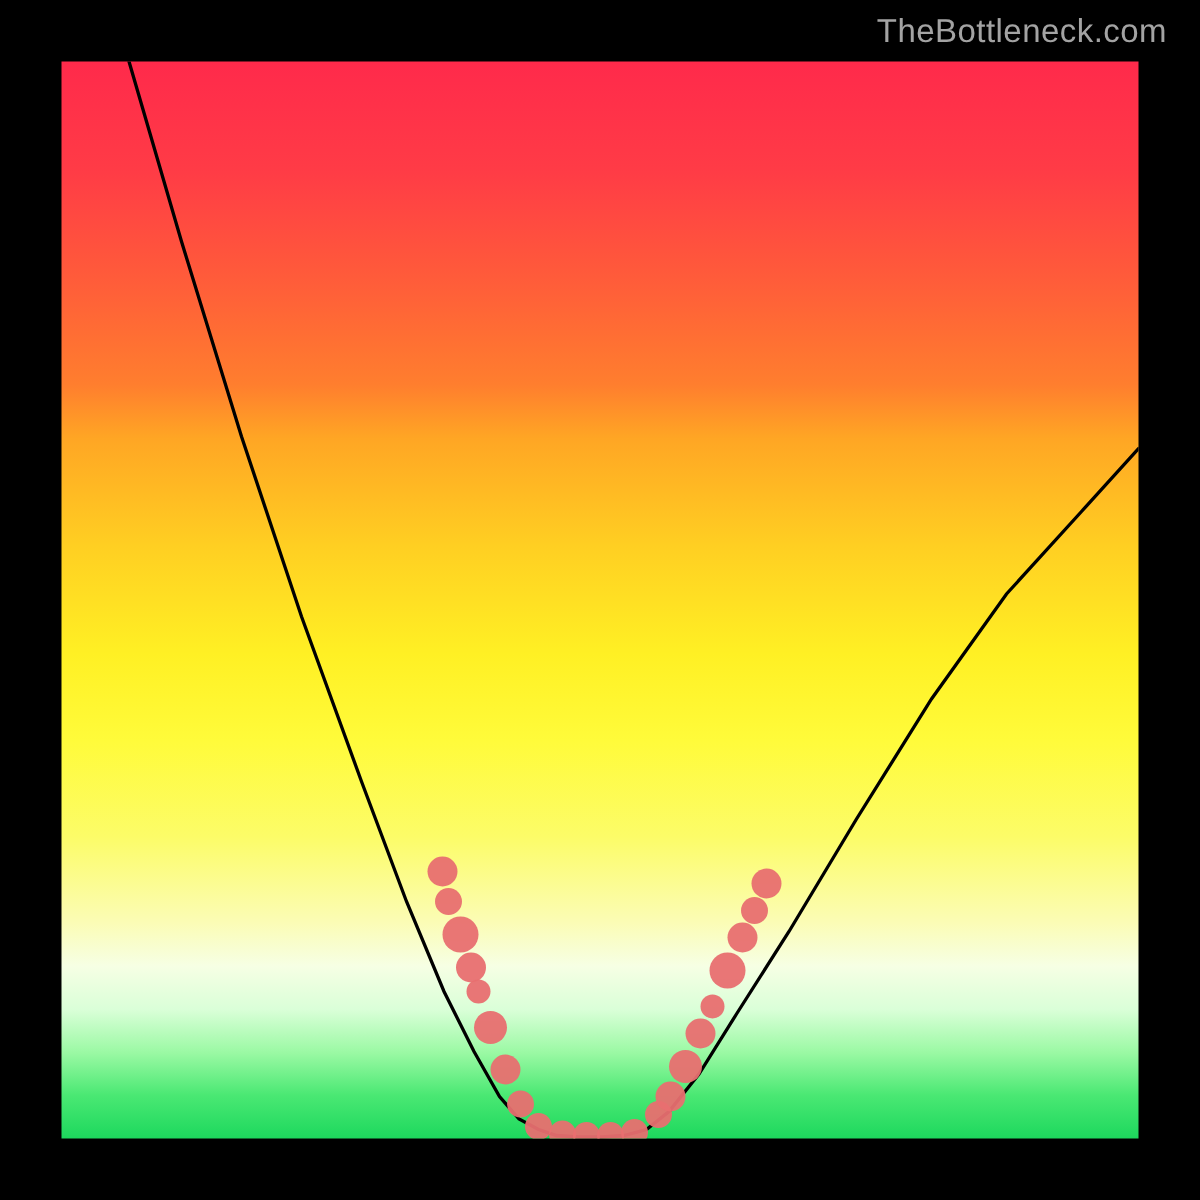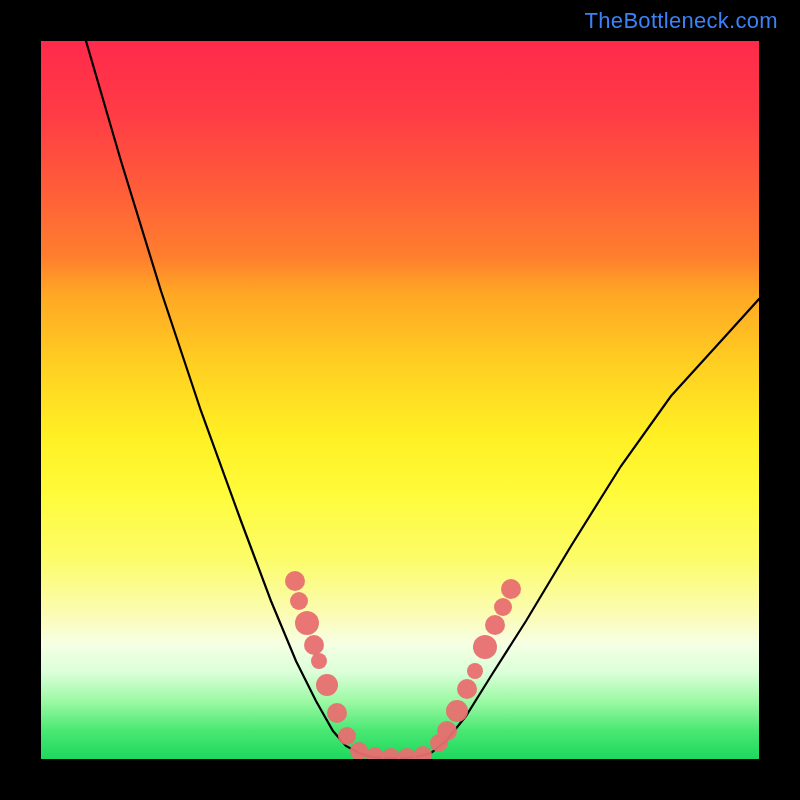--- a/index.html
+++ b/index.html
@@ -33,21 +33,21 @@
       #4ae873 96%,
       #1dd85d 100%
     );
   }
   .watermark {
     position: absolute;
     top: 8px;
     right: 22px;
     font-family: Arial, Helvetica, sans-serif;
     font-size: 22px;
-    color: #3b82f6;
+    color: #a3a3a3;
     letter-spacing: 0.3px;
     font-weight: 500;
   }
   svg.curve {
     position: absolute;
     left: 0; top: 0;
     width: 718px; height: 718px;
   }
   .bead {
     fill: #e86f70;

